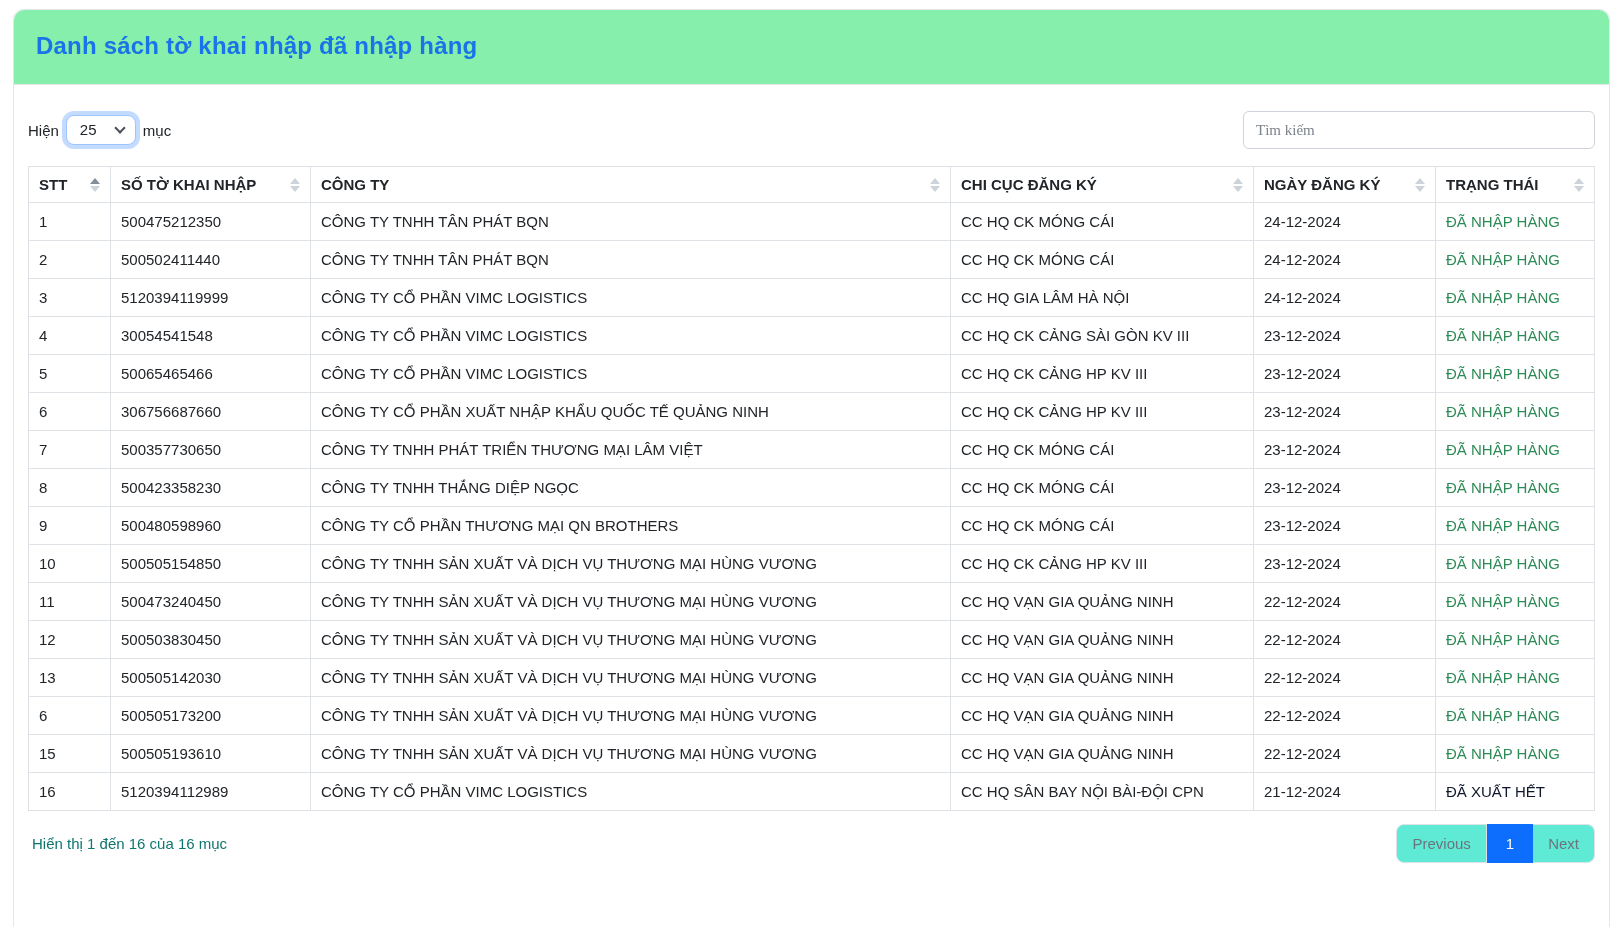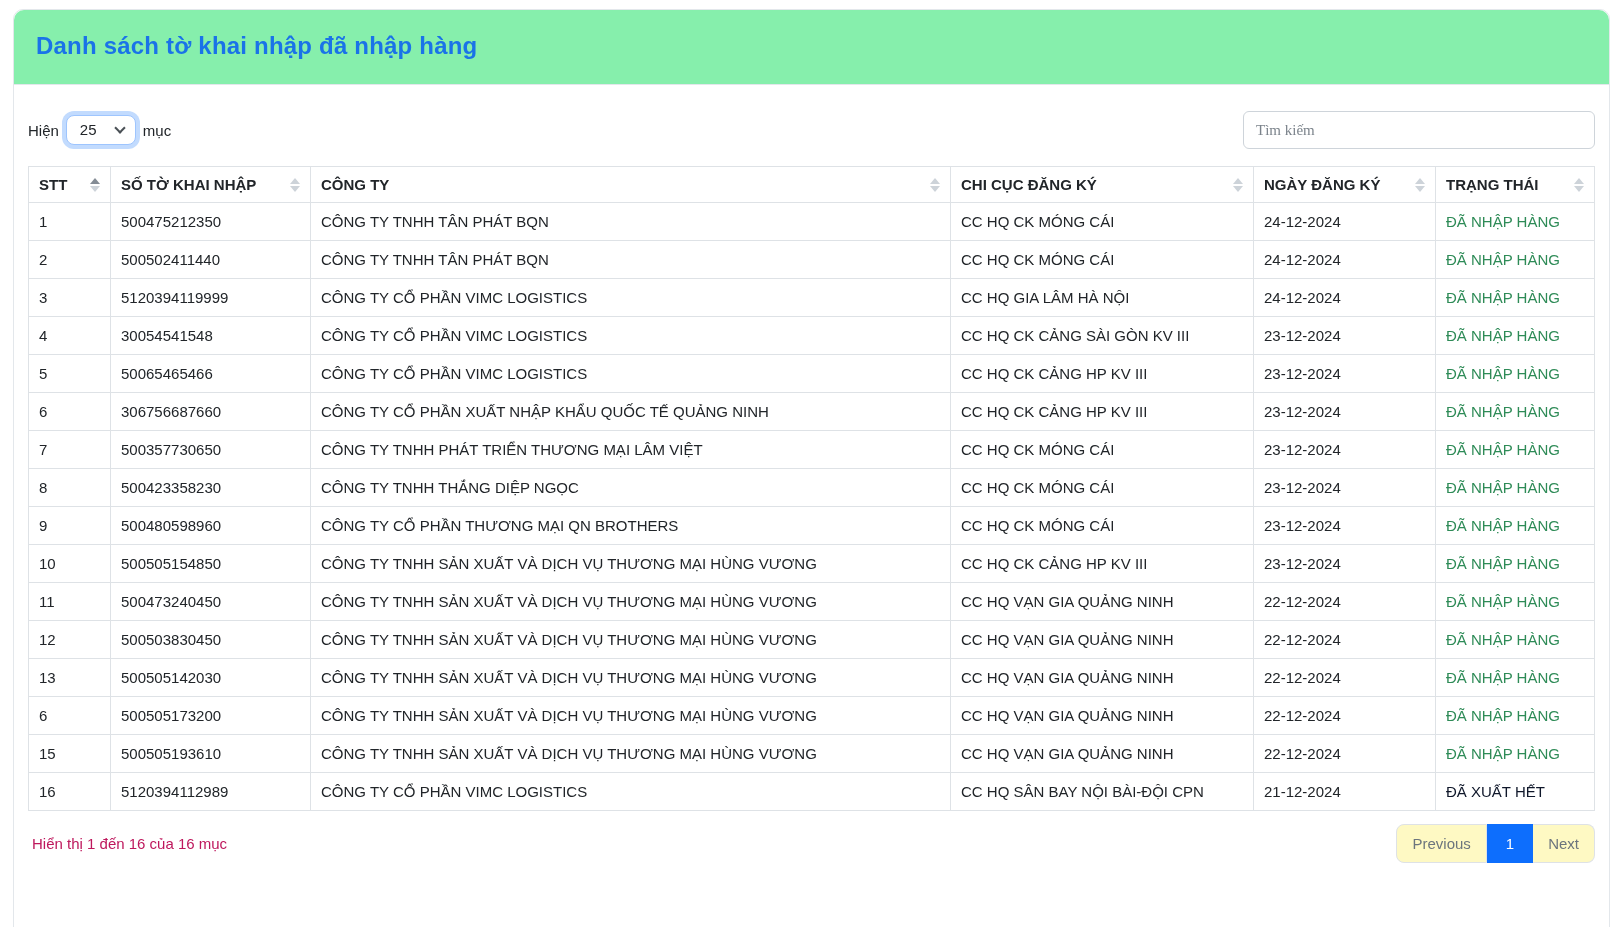--- a/index.html
+++ b/index.html
@@ -99,24 +99,24 @@
   th.sort-asc .tri-up    { border-bottom-color: #848c95; }
 
   .data-table td { color: #212529; }
   .status-cell { font-weight: 400; }
 
   
   .table-footer {
     display: flex; justify-content: space-between; align-items: center;
     margin-top: 13px;
   }
-  .info-text { font-size: 15px; color: #be185d; padding-left: 4px; }
+  .info-text { font-size: 15px; color: #0f766e; padding-left: 4px; }
   .pagination { display: flex; align-items: stretch; }
   .page-btn {
-    background: #fef9c3;
+    background: #5eead4;
     border: 1px solid #dee2e6;
     color: #6c757d;
     font-family: inherit; font-size: 15px;
     padding: 8px 15px;
     cursor: pointer;
     line-height: 1.4;
   }
   .page-btn.prev { border-radius: 8px 0 0 8px; }
   .page-btn.next { border-radius: 0 8px 8px 0; border-left: none; }
   .page-btn.active {

